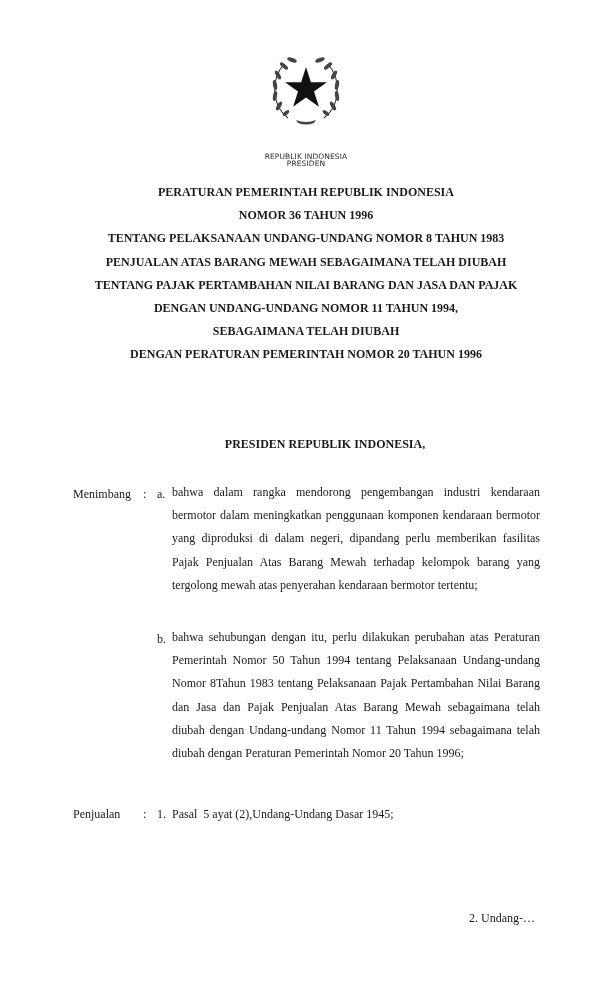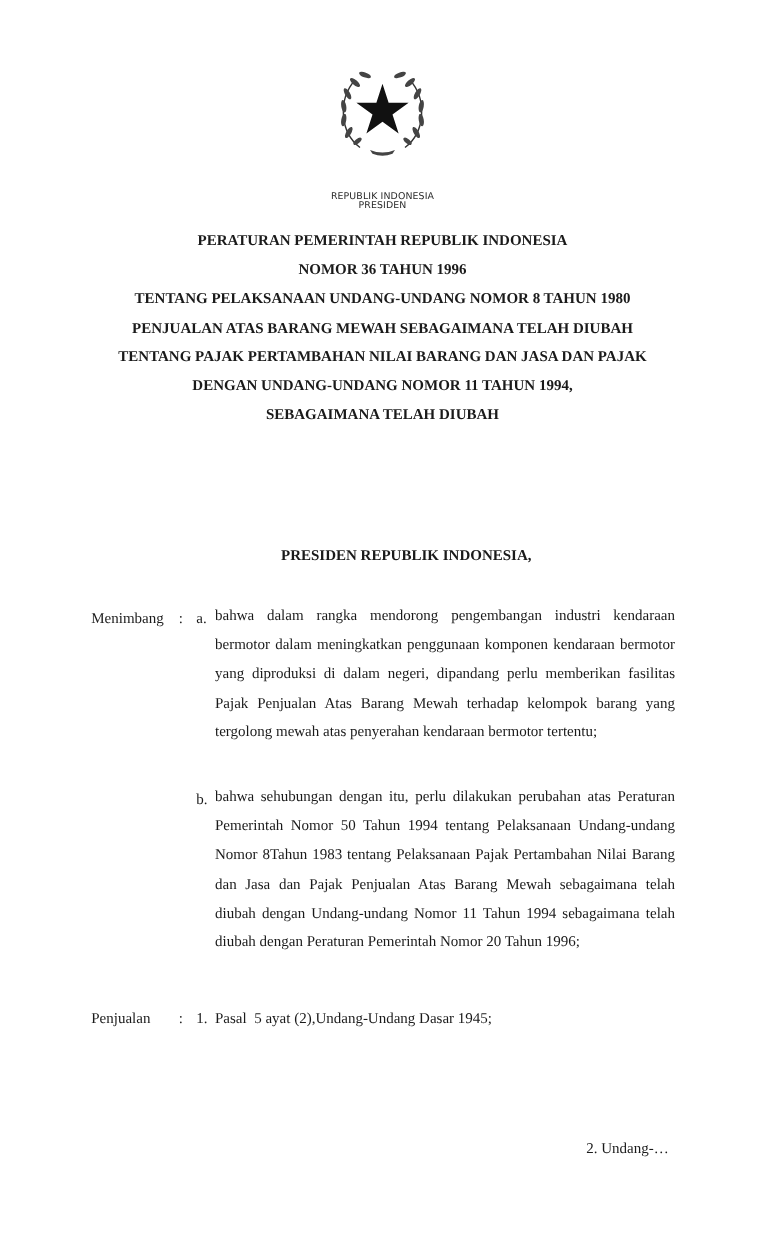--- a/index.html
+++ b/index.html
@@ -49,25 +49,26 @@
       <path d="M30 70 Q40 74 50 70 L48 73 Q40 76 32 73 Z"></path>
     </g>
     <polygon fill="#111" points="40,17 44.9,32.2 60.9,32.2 48,41.6 52.9,56.8 40,47.4 27.1,56.8 32,41.6 19.1,32.2 35.1,32.2"></polygon>
   </svg>
   <div class="emblem-caption cap1">PRESIDEN</div>
   <div class="emblem-caption cap2">REPUBLIK INDONESIA</div>
 
   <div class="title-block">
     <div>PERATURAN PEMERINTAH REPUBLIK INDONESIA</div>
     <div>NOMOR 36 TAHUN 1996</div>
-    <div>TENTANG PELAKSANAAN UNDANG-UNDANG NOMOR 8 TAHUN 1980</div>
+    <div>TENTANG PELAKSANAAN UNDANG-UNDANG NOMOR 8 TAHUN 1983</div>
     <div>PENJUALAN ATAS BARANG MEWAH SEBAGAIMANA TELAH DIUBAH</div>
     <div>TENTANG PAJAK PERTAMBAHAN NILAI BARANG DAN JASA DAN PAJAK</div>
     <div>DENGAN UNDANG-UNDANG NOMOR 11 TAHUN 1994,</div>
     <div>SEBAGAIMANA TELAH DIUBAH</div>
+    <div>DENGAN PERATURAN PEMERINTAH NOMOR 20 TAHUN 1996</div>
   </div>
 
   <div class="presiden">PRESIDEN REPUBLIK INDONESIA,</div>
 
   <div class="label" style="left:73px; top:487px;">Menimbang</div>
   <div class="colon" style="left:143px; top:487px;">:</div>
   <div class="item-num" style="left:157px; top:487px;">a.</div>
   <div class="para" style="top:481px;">bahwa dalam rangka mendorong pengembangan industri kendaraan bermotor dalam meningkatkan penggunaan komponen kendaraan bermotor yang diproduksi di dalam negeri, dipandang perlu memberikan fasilitas Pajak Penjualan Atas Barang Mewah terhadap kelompok barang yang tergolong mewah atas penyerahan kendaraan bermotor tertentu;</div>
 
   <div class="item-num" style="left:157px; top:632px;">b.</div>

